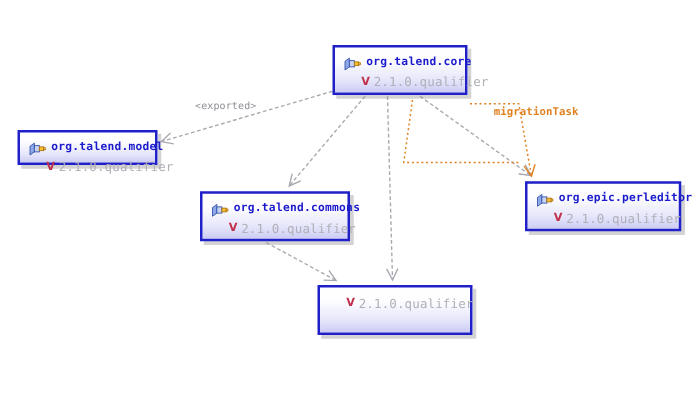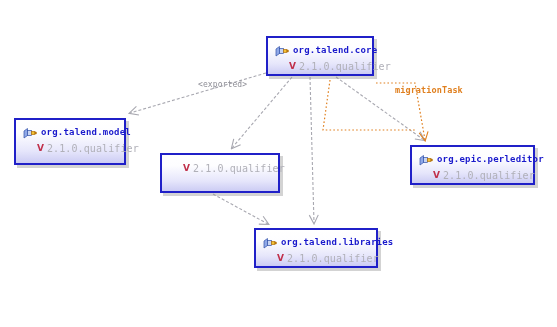--- a/index.html
+++ b/index.html
@@ -130,21 +130,21 @@
       <path d="M 213,194 L 268,224" fill="none" stroke="#a8a8b0" stroke-width="1.1" stroke-dasharray="3,2" marker-end="url(#gray-arrow)"></path>
     </g>
 
     <g>
       <path d="M 376,83 L 415,83 L 425,140" fill="none" stroke="#e08020" stroke-width="1.2" stroke-dasharray="1.6,2.2" marker-end="url(#orange-arrow)"></path>
 
       <path d="M 330,80 L 323,130 L 415,130" fill="none" stroke="#e08020" stroke-width="1.2" stroke-dasharray="1.6,2.2"></path>
     </g>
   </svg>
 
-  <div class="edge-label lbl-exported" style="left:156px; top:80px;margin-left:42px;">&lt;exported&gt;</div>
+  <div class="edge-label lbl-exported" style="left:156px; top:80px;">&lt;exported&gt;</div>
 
   <div class="edge-label lbl-migration" style="left:383px; top:85px;">migrationTask</div>
 
   <div class="node" style="left:266px; top:36px; width:108px; height:40px;">
     <div class="node-title">
       <span class="plugin-icon">
         <svg width="14" height="13" viewBox="0 0 14 13">
           <polygon points="1,4 4.5,1.5 4.5,8.5 1,11" fill="#8fa8e8" stroke="#3050a8" stroke-width="0.7"></polygon>
           <rect x="4.5" y="3.5" width="4" height="5" fill="#c8d4f2" stroke="#3050a8" stroke-width="0.7"></rect>
           <rect x="8.5" y="4.5" width="3.5" height="3" fill="#f5c230" stroke="#b07010" stroke-width="0.7"></rect>
@@ -152,74 +152,74 @@
         </svg>
       </span>
       <span class="node-name">org.talend.core</span>
     </div>
     <div class="node-version-row">
       <span class="ver-glyph">V</span>
       <span class="node-version">2.1.0.qualifier</span>
     </div>
   </div>
 
-  <div class="node" style="left:14px; top:118px; width:112px; height:47px;">
+  <div class="node" style="left:14px; top:104px; width:112px; height:28px;">
     <div class="node-title">
       <span class="plugin-icon">
         <svg width="14" height="13" viewBox="0 0 14 13">
           <polygon points="1,4 4.5,1.5 4.5,8.5 1,11" fill="#8fa8e8" stroke="#3050a8" stroke-width="0.7"></polygon>
           <rect x="4.5" y="3.5" width="4" height="5" fill="#c8d4f2" stroke="#3050a8" stroke-width="0.7"></rect>
           <rect x="8.5" y="4.5" width="3.5" height="3" fill="#f5c230" stroke="#b07010" stroke-width="0.7"></rect>
           <rect x="11.8" y="5.2" width="1.6" height="1.6" fill="#f5c230" stroke="#b07010" stroke-width="0.6"></rect>
         </svg>
       </span>
       <span class="node-name">org.talend.model</span>
     </div>
     <div class="node-version-row">
       <span class="ver-glyph">V</span>
       <span class="node-version">2.1.0.qualifier</span>
     </div>
   </div>
 
   <div class="node" style="left:160px; top:153px; width:120px; height:40px;">
-    <div class="node-version-row">
-      <span class="ver-glyph">V</span>
-      <span class="node-version">2.1.0.qualifier</span>
-    </div>
-  </div>
-
-  <div class="node" style="left:410px; top:145px; width:125px; height:40px;">
+    <div class="node-title">
+      <span class="plugin-icon">
+        <svg width="14" height="13" viewBox="0 0 14 13">
+          <polygon points="1,4 4.5,1.5 4.5,8.5 1,11" fill="#8fa8e8" stroke="#3050a8" stroke-width="0.7"></polygon>
+          <rect x="4.5" y="3.5" width="4" height="5" fill="#c8d4f2" stroke="#3050a8" stroke-width="0.7"></rect>
+          <rect x="8.5" y="4.5" width="3.5" height="3" fill="#f5c230" stroke="#b07010" stroke-width="0.7"></rect>
+          <rect x="11.8" y="5.2" width="1.6" height="1.6" fill="#f5c230" stroke="#b07010" stroke-width="0.6"></rect>
+        </svg>
+      </span>
+      <span class="node-name">org.talend.commons</span>
+    </div>
+    <div class="node-version-row">
+      <span class="ver-glyph">V</span>
+      <span class="node-version">2.1.0.qualifier</span>
+    </div>
+  </div>
+
+  <div class="node" style="left:420px; top:145px; width:125px; height:40px;">
     <div class="node-title">
       <span class="plugin-icon">
         <svg width="14" height="13" viewBox="0 0 14 13">
           <polygon points="1,4 4.5,1.5 4.5,8.5 1,11" fill="#8fa8e8" stroke="#3050a8" stroke-width="0.7"></polygon>
           <rect x="4.5" y="3.5" width="4" height="5" fill="#c8d4f2" stroke="#3050a8" stroke-width="0.7"></rect>
           <rect x="8.5" y="4.5" width="3.5" height="3" fill="#f5c230" stroke="#b07010" stroke-width="0.7"></rect>
           <rect x="11.8" y="5.2" width="1.6" height="1.6" fill="#f5c230" stroke="#b07010" stroke-width="0.6"></rect>
         </svg>
       </span>
       <span class="node-name">org.epic.perleditor</span>
     </div>
     <div class="node-version-row">
       <span class="ver-glyph">V</span>
       <span class="node-version">2.1.0.qualifier</span>
     </div>
   </div>
 
   <div class="node" style="left:254px; top:228px; width:124px; height:40px;">
-    <div class="node-title">
-      <span class="plugin-icon">
-        <svg width="14" height="13" viewBox="0 0 14 13">
-          <polygon points="1,4 4.5,1.5 4.5,8.5 1,11" fill="#8fa8e8" stroke="#3050a8" stroke-width="0.7"></polygon>
-          <rect x="4.5" y="3.5" width="4" height="5" fill="#c8d4f2" stroke="#3050a8" stroke-width="0.7"></rect>
-          <rect x="8.5" y="4.5" width="3.5" height="3" fill="#f5c230" stroke="#b07010" stroke-width="0.7"></rect>
-          <rect x="11.8" y="5.2" width="1.6" height="1.6" fill="#f5c230" stroke="#b07010" stroke-width="0.6"></rect>
-        </svg>
-      </span>
-      <span class="node-name">org.talend.libraries</span>
-    </div>
     <div class="node-version-row">
       <span class="ver-glyph">V</span>
       <span class="node-version">2.1.0.qualifier</span>
     </div>
   </div>
 
 </div>
 
 </body></html>

